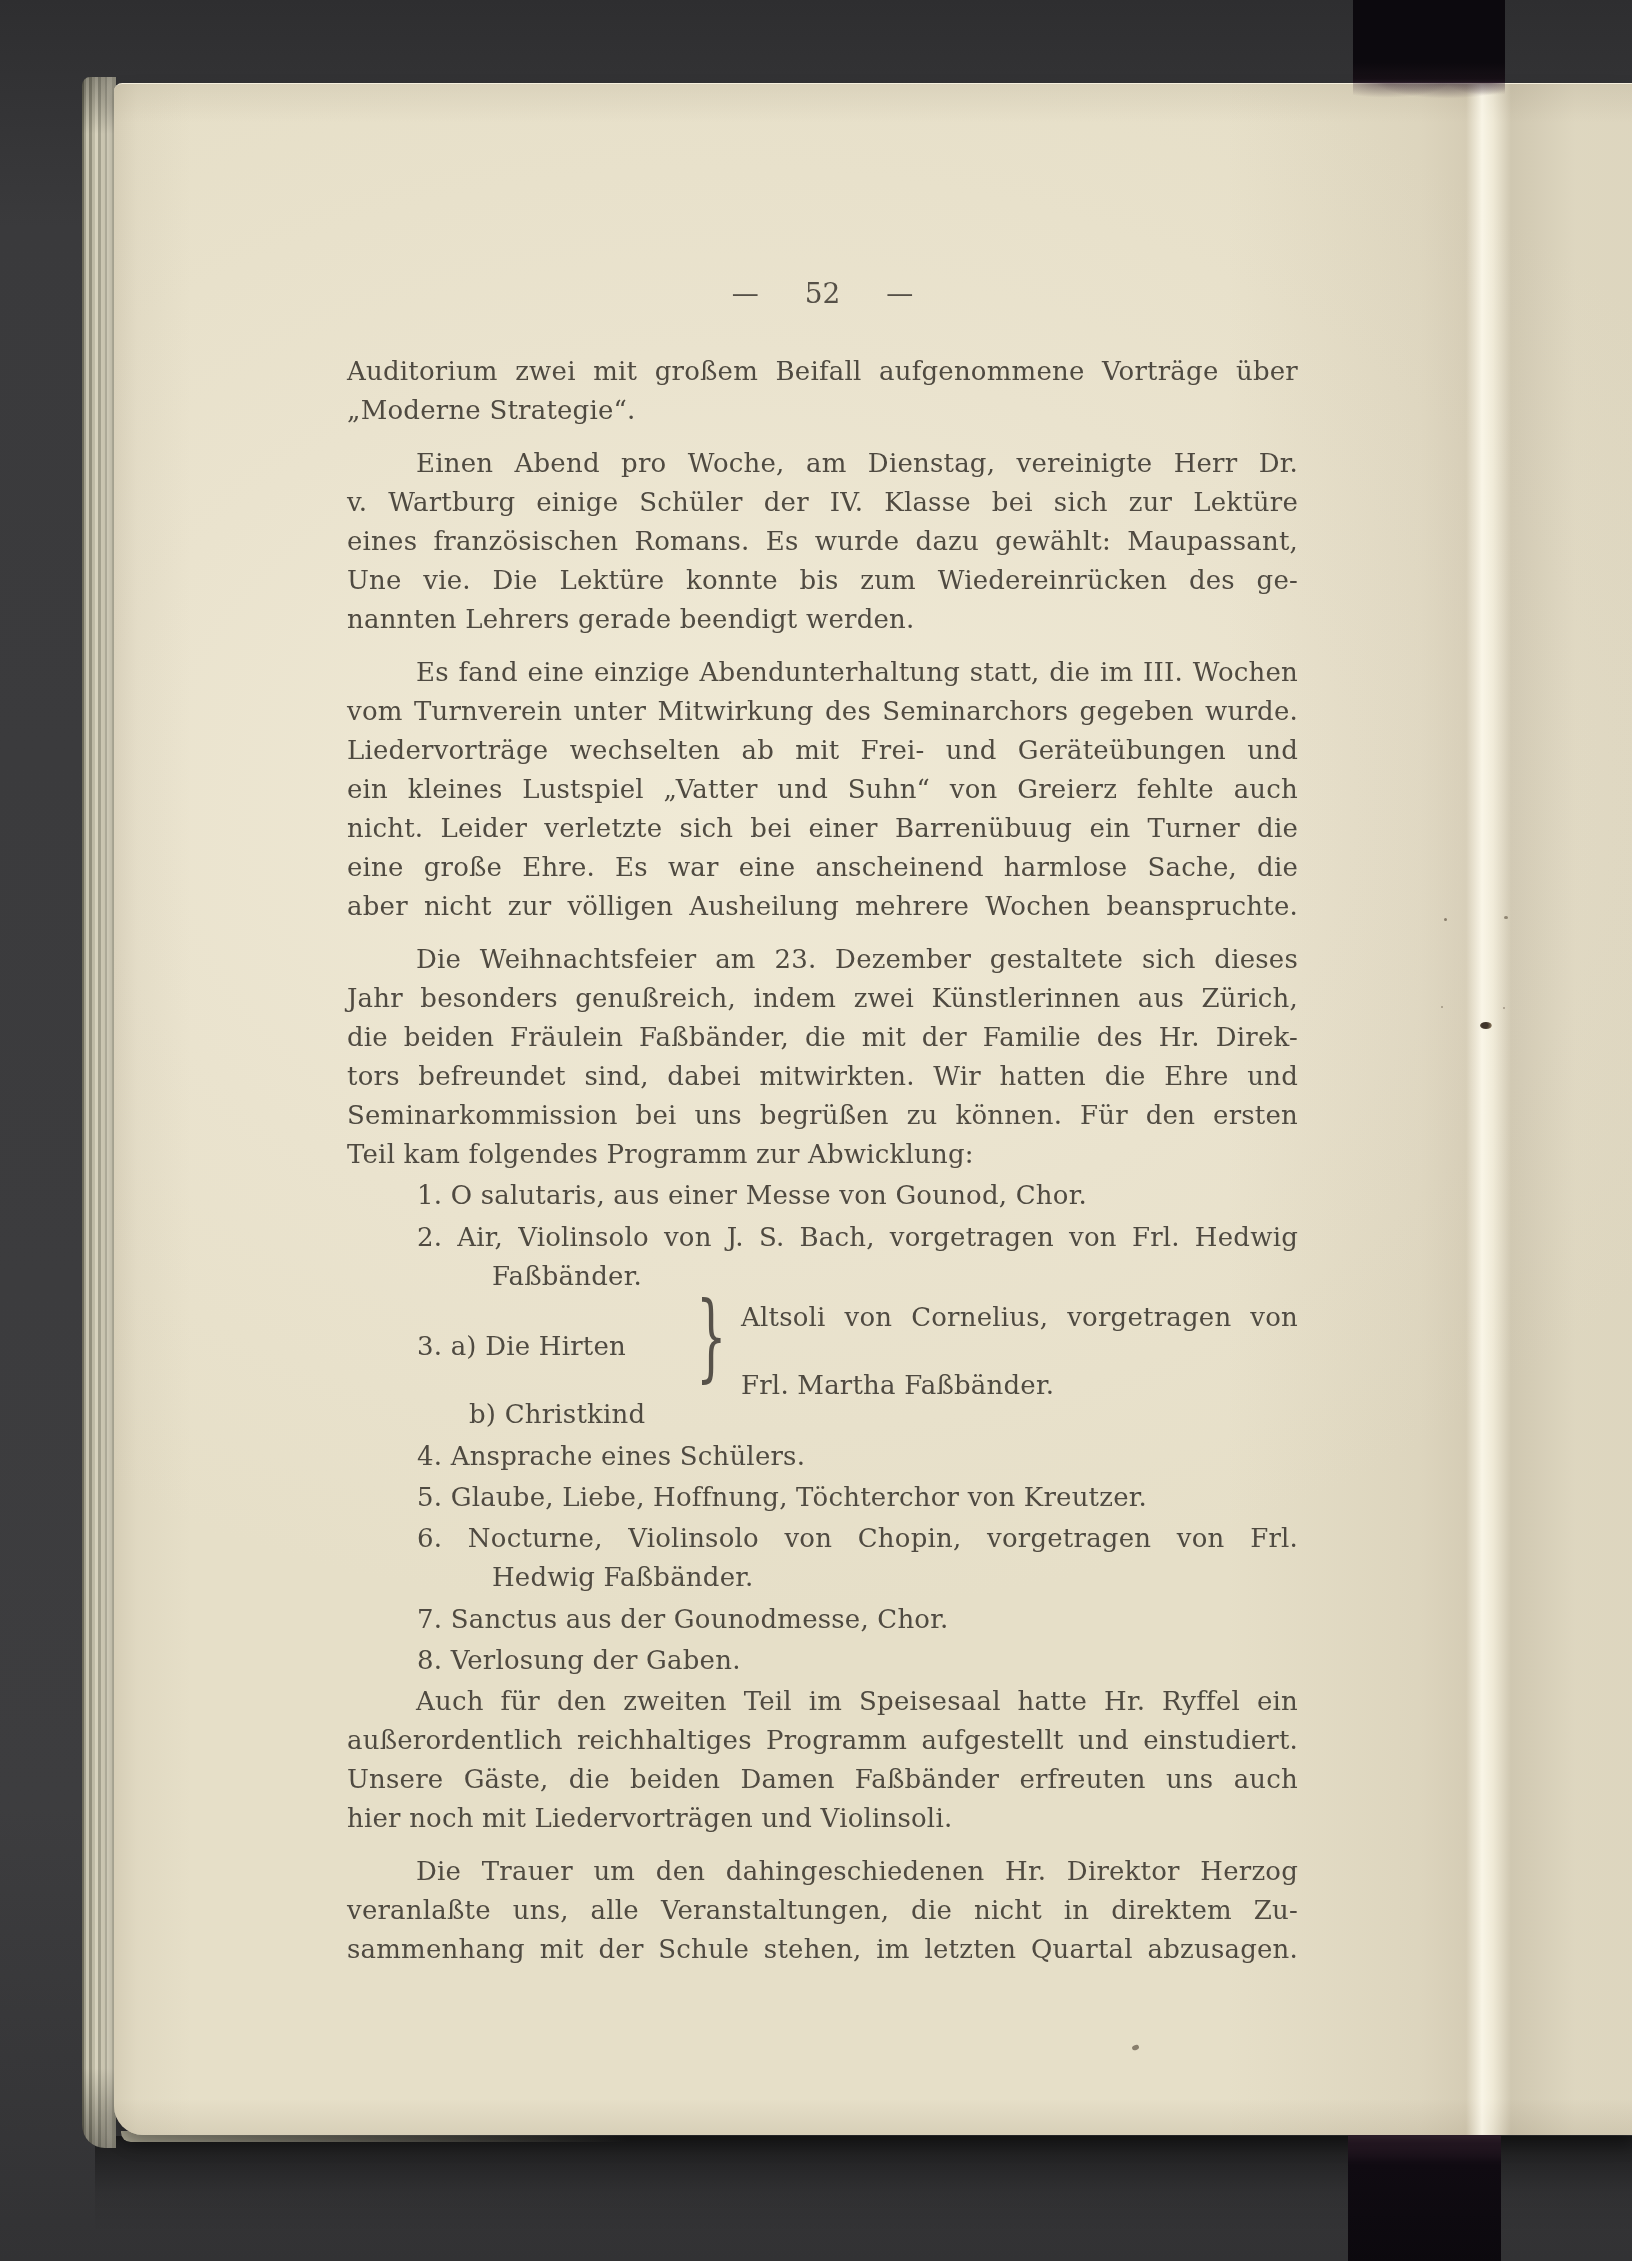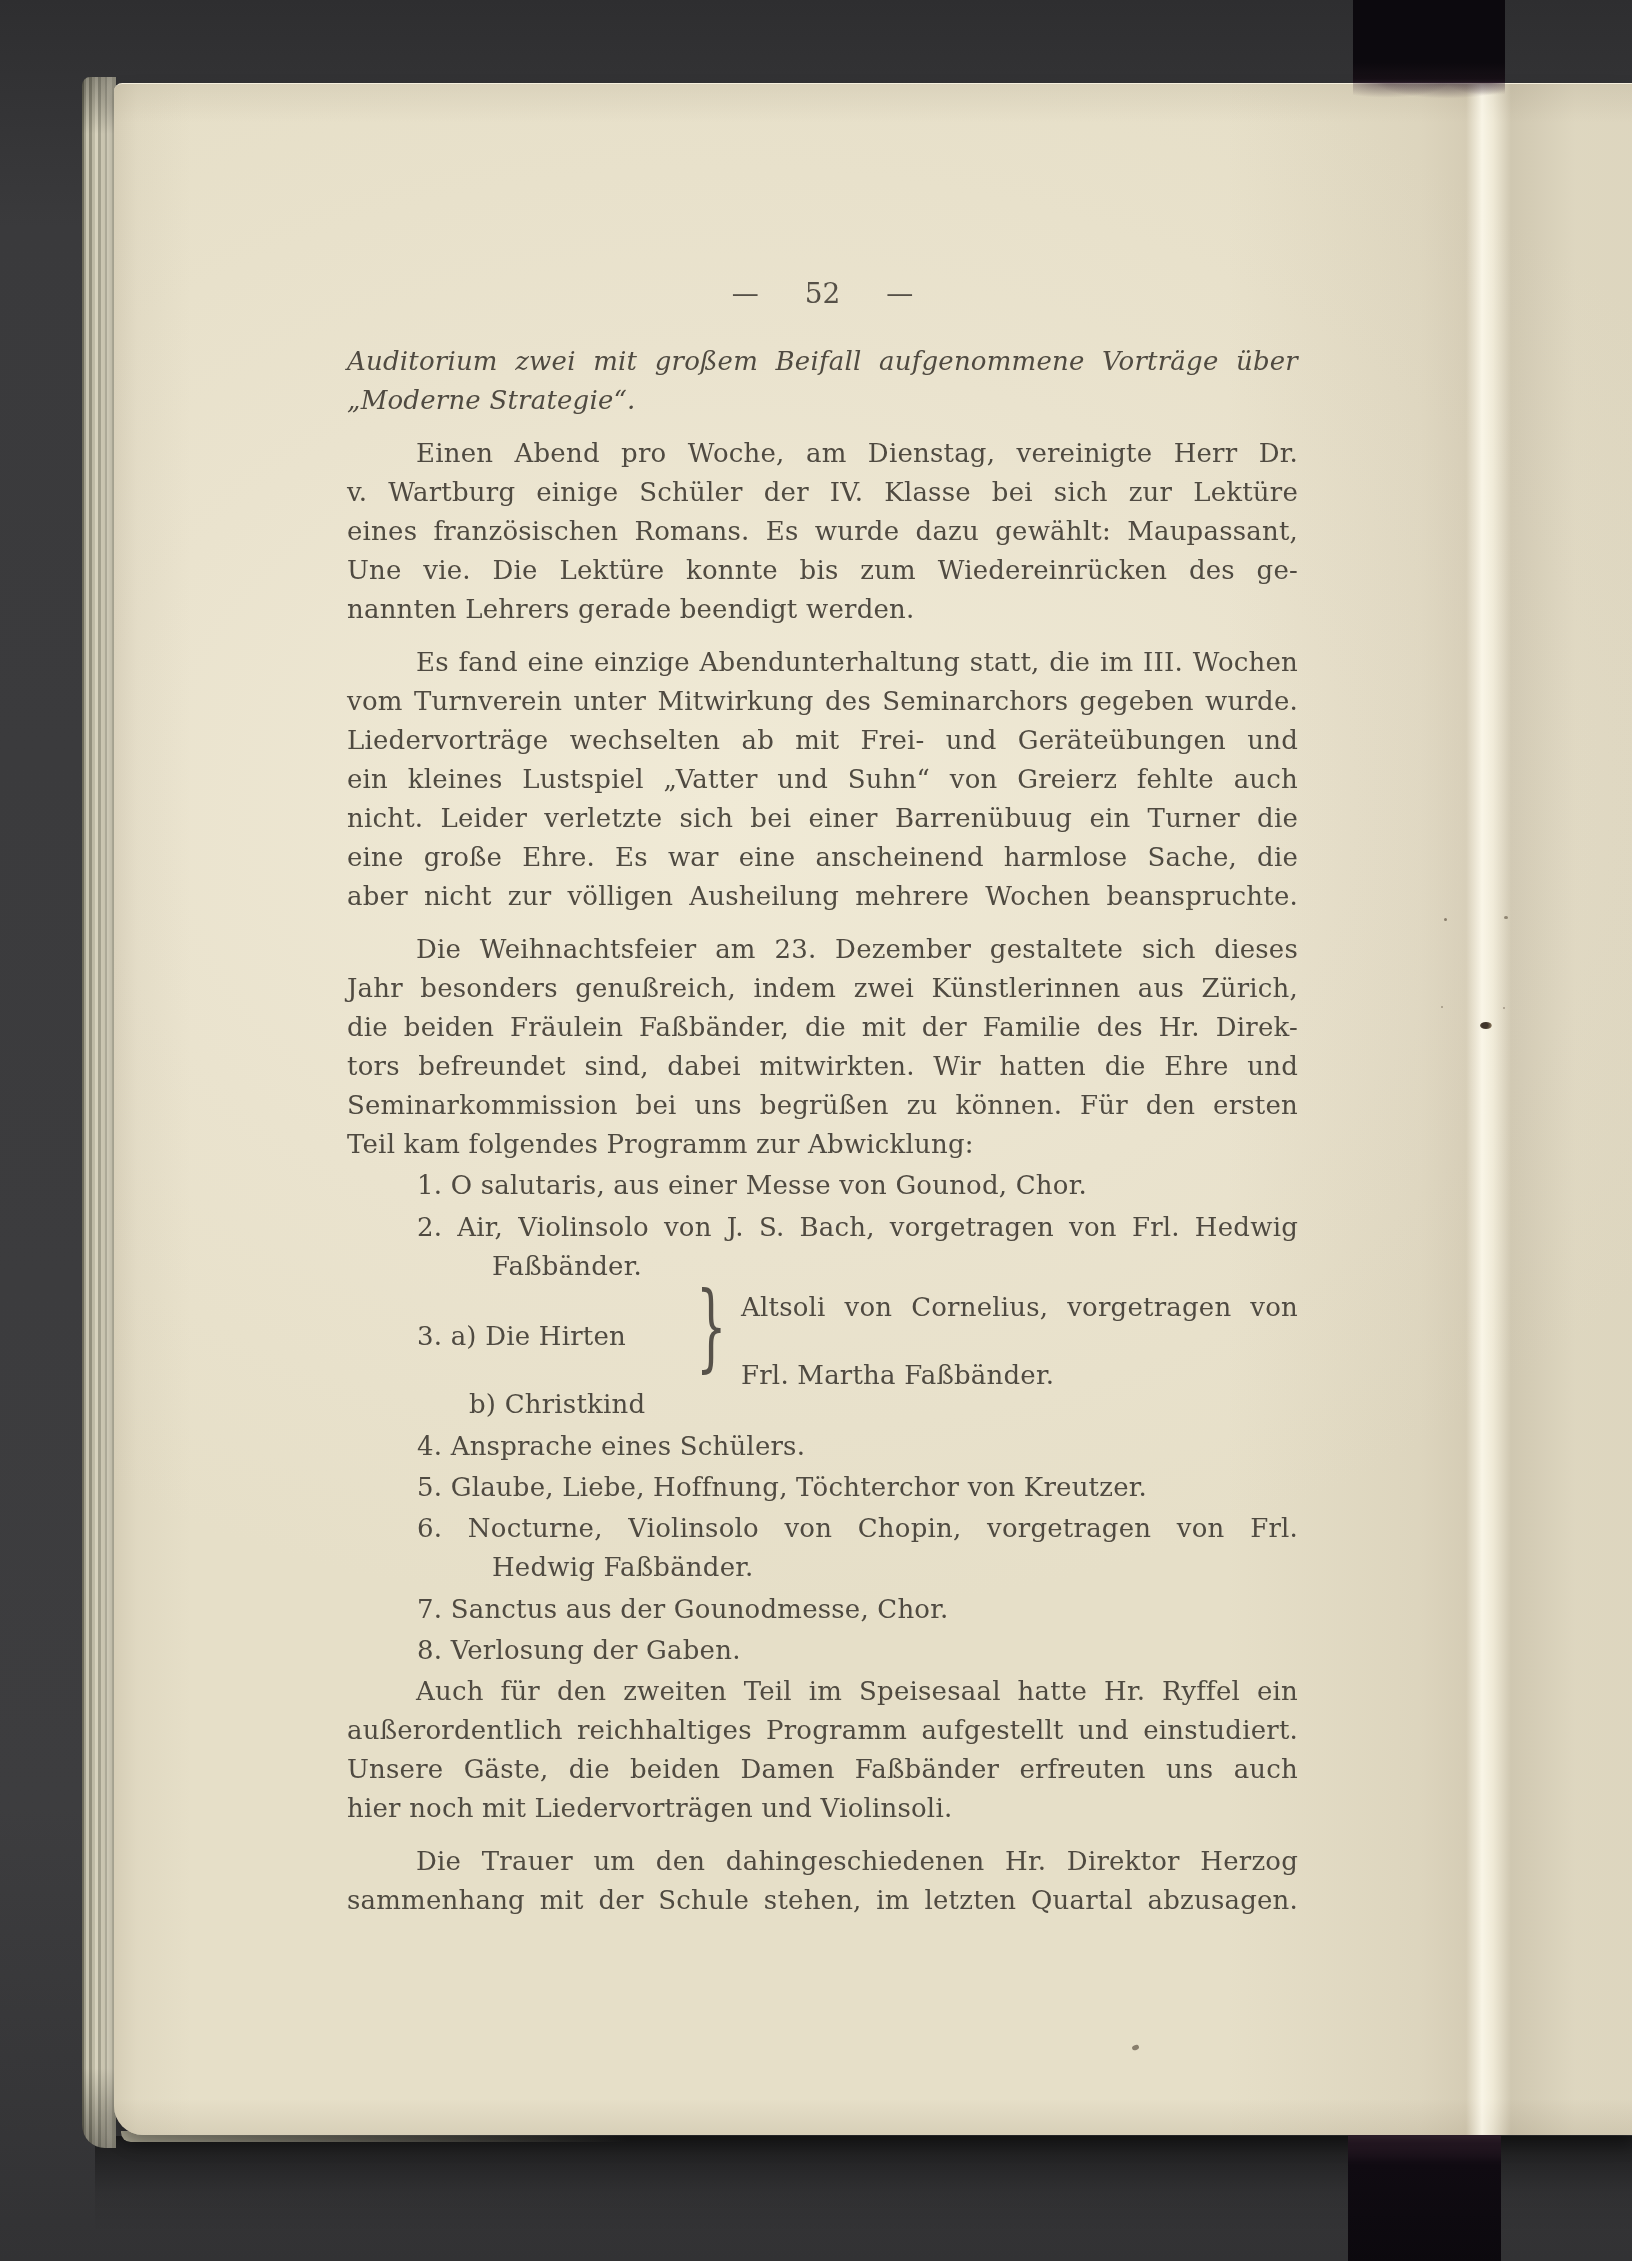--- a/index.html
+++ b/index.html
@@ -89,21 +89,21 @@
     color:#4f4a41; font-size:26px; line-height:39px; letter-spacing:0.2px;
   }
   .line { text-align:justify; hyphens:none; }
   .line.fill { text-align-last:justify; }
   .line.end  { text-align-last:left; }
   .line.indent { padding-left:69px; }
   .line.num    { padding-left:70px; }
   .line.cont   { padding-left:145px; }
 
   .block { margin-top:2.4px; }
-  .block:first-child { margin-top:2px;font-style:italic; }
+  .block:first-child { margin-top:12px; }
   .para:not(:first-child) { margin-top:14px; }
   .list + .para, .brace + .para { margin-top:1.6px; }
 
   .brace { position:relative; }
   .brow { display:flex; }
   .brow .bl { flex:0 0 354px;margin-top:29px; }
   .brow.r1 .bl { padding-left:70px; }
   .brow.r2 .bl { padding-left:122px; }
   .brow .br { flex:1; padding-left:40px; }
   .brow .br.fill2 { text-align:justify; text-align-last:justify; }
@@ -201,19 +201,20 @@
         <div class="line end num">8. Verlosung der Gaben.</div>
       </div>
       <div class="block para">
         <div class="line fill indent">Auch für den zweiten Teil im Speisesaal hatte Hr. Ryffel ein</div>
         <div class="line fill">außerordentlich reichhaltiges Programm aufgestellt und einstudiert.</div>
         <div class="line fill">Unsere Gäste, die beiden Damen Faßbänder erfreuten uns auch</div>
         <div class="line end">hier noch mit Liedervorträgen und Violinsoli.</div>
       </div>
       <div class="block para">
         <div class="line fill indent">Die Trauer um den dahingeschiedenen Hr. Direktor Herzog</div>
+        <div class="line fill">veranlaßte uns, alle Veranstaltungen, die nicht in direktem Zu-</div>
         <div class="line fill">sammenhang mit der Schule stehen, im letzten Quartal abzusagen.</div>
       </div>
     </div>
 </div>
 
 <div class="ribbon-fringe"></div>
 
 
 </body></html>

